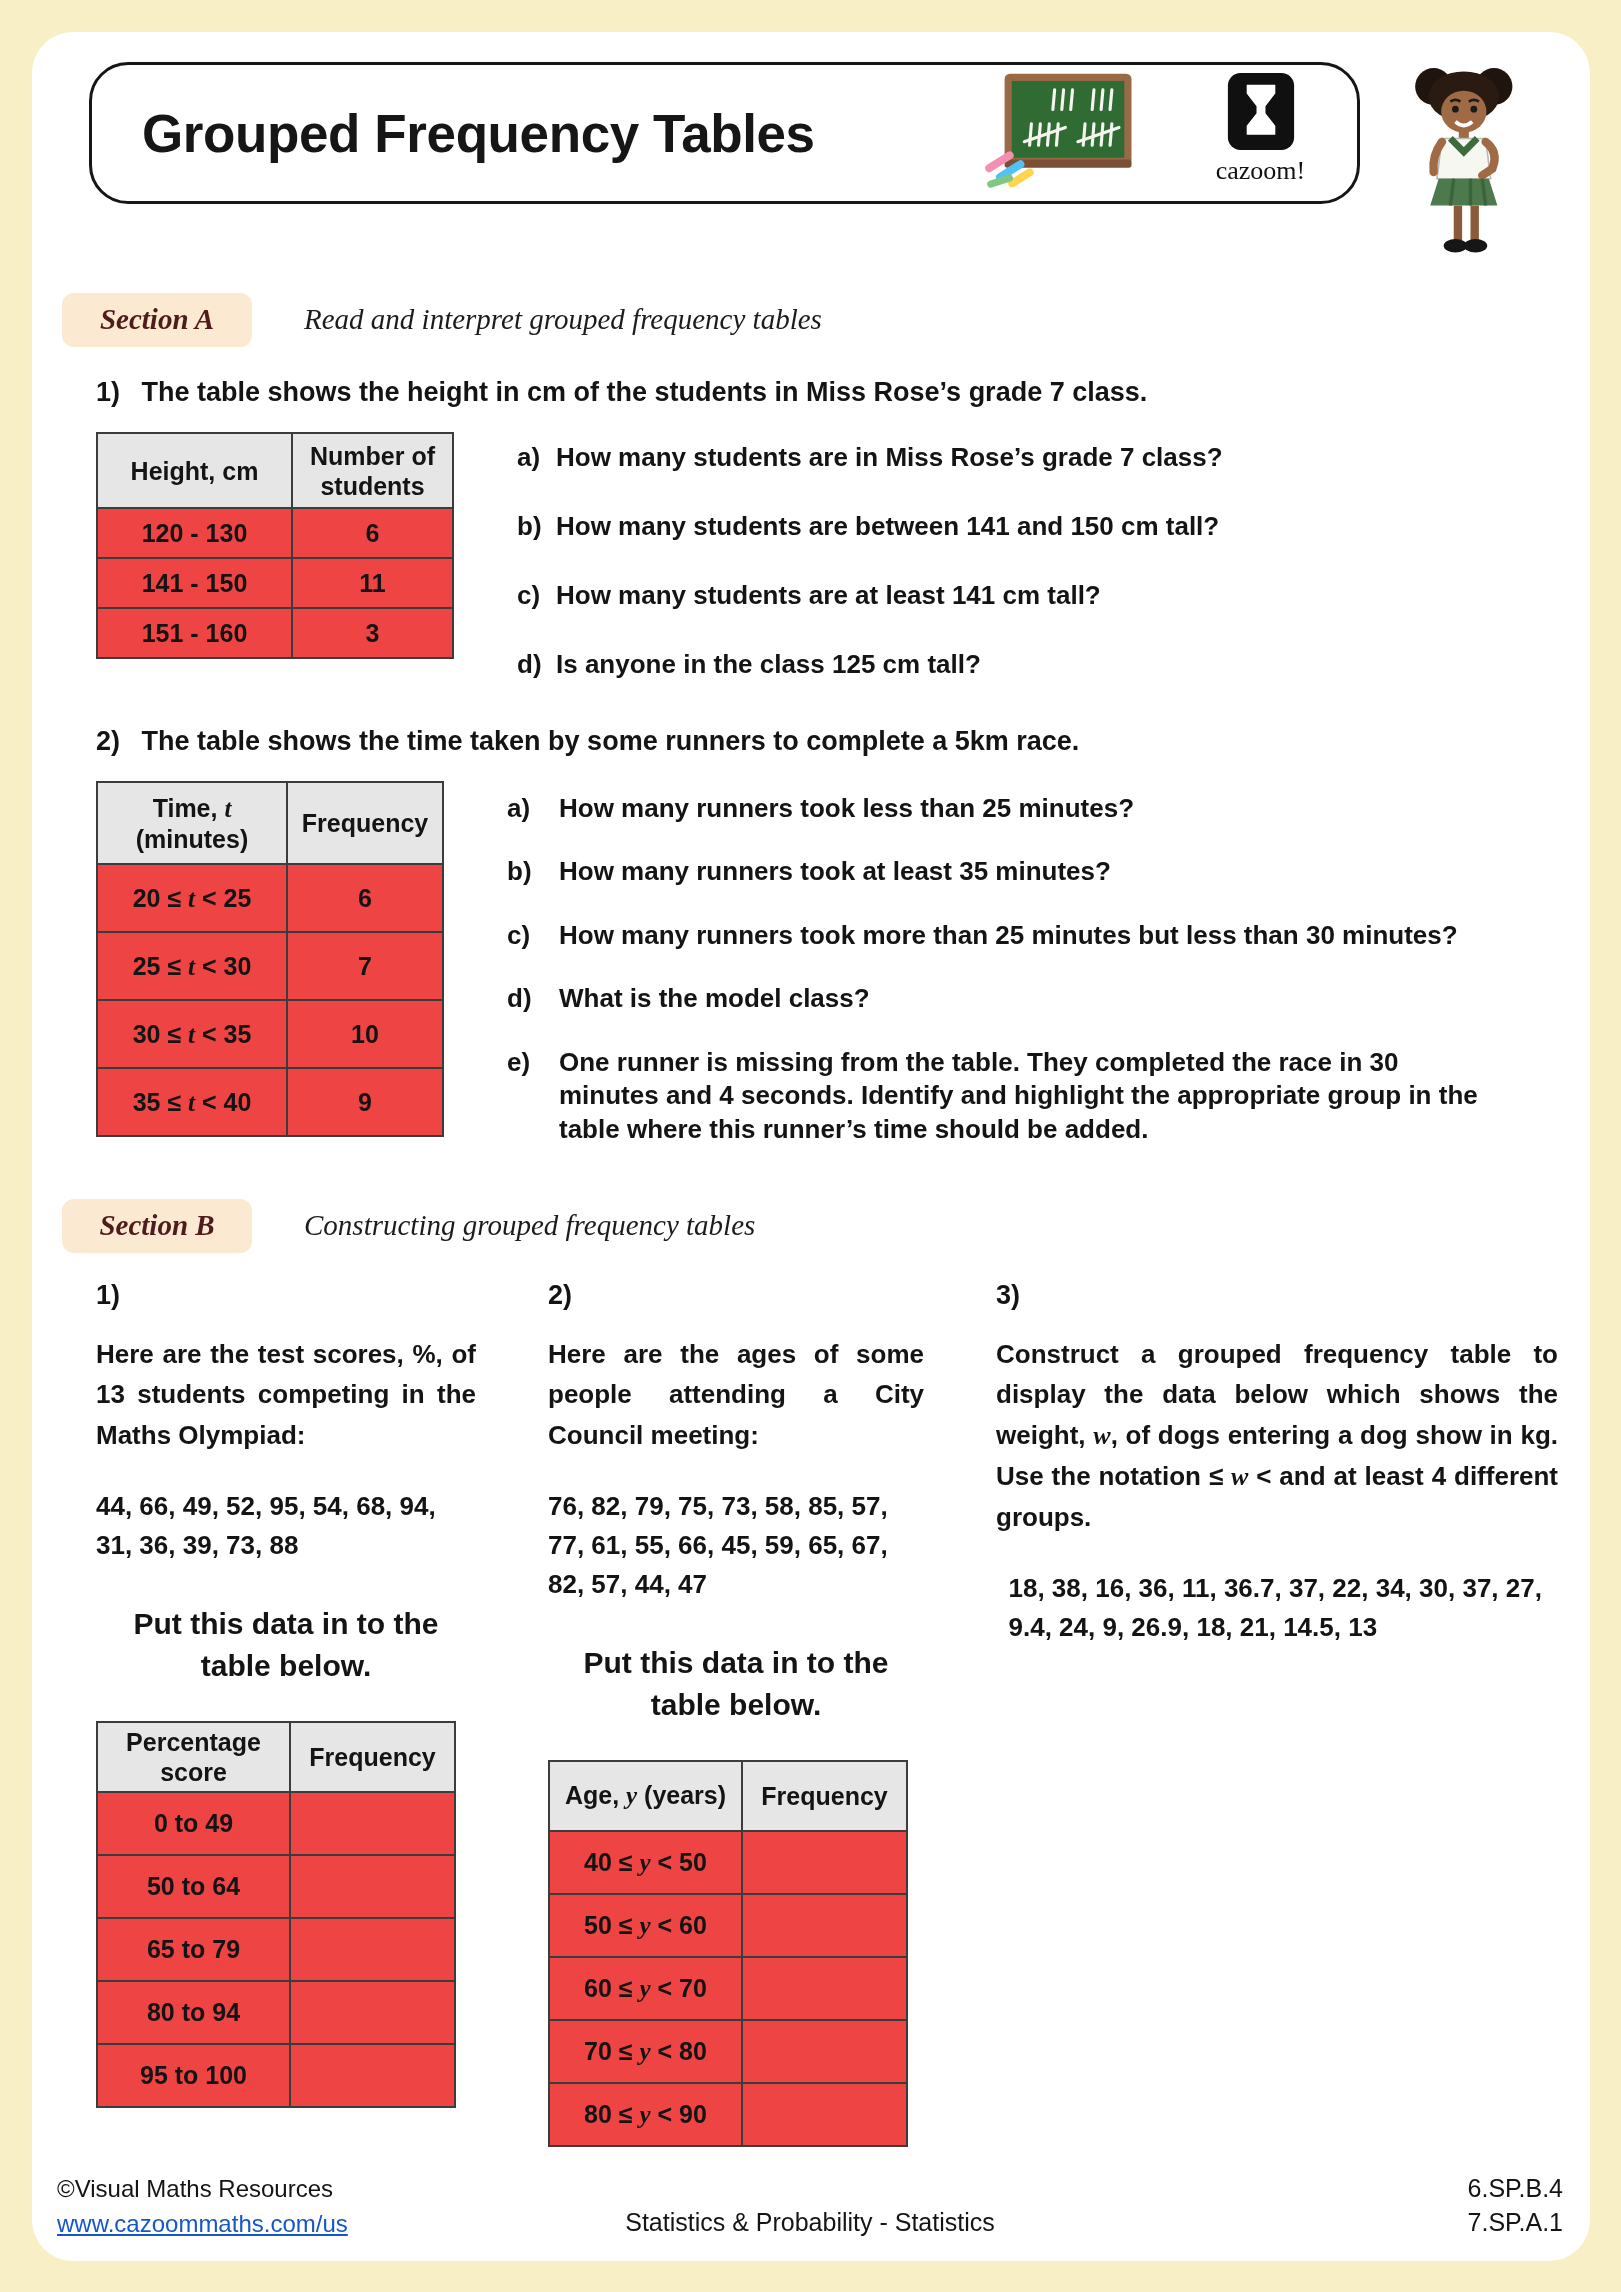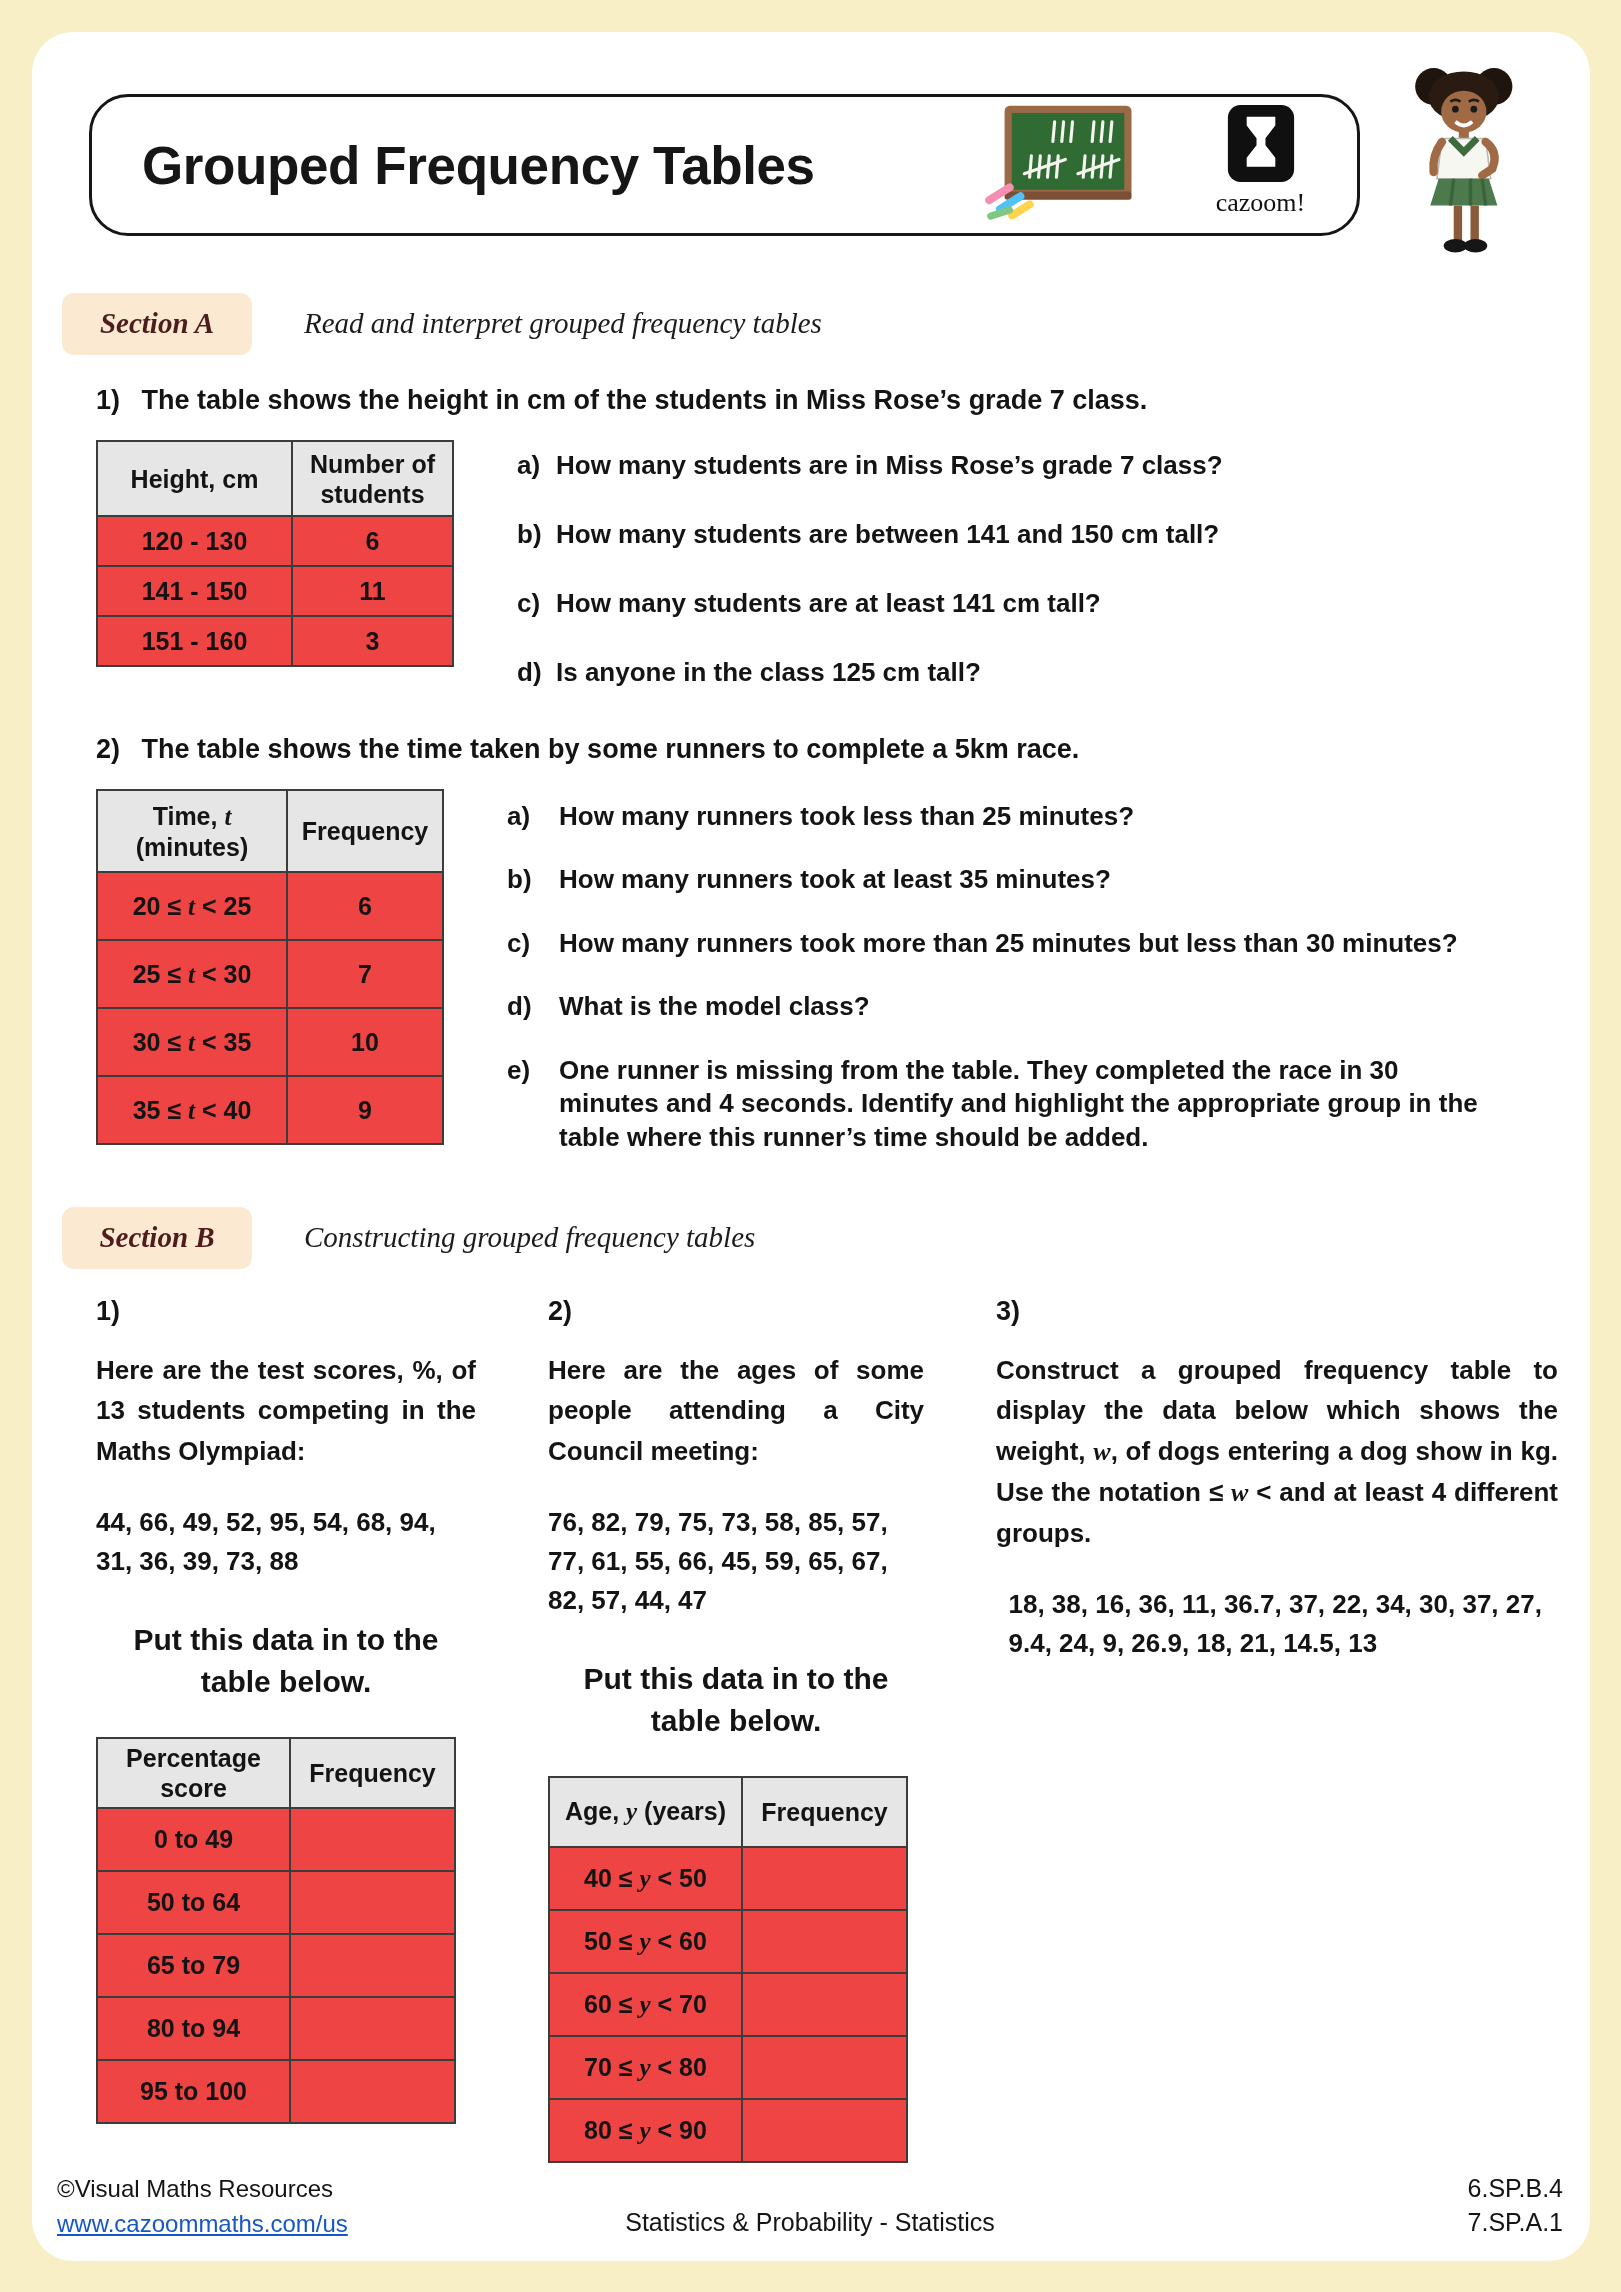--- a/index.html
+++ b/index.html
@@ -9,32 +9,32 @@
     font-family:"Liberation Sans",sans-serif;color:#141414;
     -webkit-font-smoothing:antialiased;
   }
   .sheet{
     position:absolute;left:32px;top:32px;right:32px;bottom:32px;
     background:#ffffff;border-radius:41px;
     display:flex;flex-direction:column;overflow:hidden;
   }
 
   
-  .header-row{display:flex;align-items:center;margin:30px 19.7px 0 57px;}
+  .header-row{display:flex;align-items:flex-start;margin:30px 19.7px 0 57px;}
   .title-box{position:relative;width:1265px;height:136px;border:3.6px solid #161616;border-radius:39px;flex:none;background:#fff;}
   .page-title{position:absolute;left:50px;top:50%;transform:translateY(-50%);
     font-size:53px;font-weight:800;color:#161616;white-space:nowrap;letter-spacing:-0.4px;}
   .board{position:absolute;right:220px;top:7.2px;}
   .logo{position:absolute;right:47px;top:7.2px;width:99px;text-align:center;}
   .logo-text{font-family:"Liberation Serif",serif;font-weight:400;font-size:26px;margin-top:1.8px;color:#111;}
   .student{margin-left:30px;margin-top:3.6px;flex:none;}
 
   
   .section-row{display:flex;align-items:center;gap:52px;margin:25px 0 0 30px;}
-  .badge{width:190px;height:62px;background:#FBE9D1;border-radius:12px;flex:none;
+  .badge{width:190px;height:54px;background:#FBE9D1;border-radius:12px;flex:none;
     display:flex;align-items:center;justify-content:center;
     font-family:"Liberation Serif",serif;font-style:italic;font-weight:700;font-size:29px;color:#4E1C1C;}
   .subtitle{font-family:"Liberation Serif",serif;font-style:italic;font-size:29px;color:#1c1c1c;}
 
   
   .q-head{display:flex;gap:21.5px;margin:29px 57px 0 64px;font-size:27px;font-weight:700;line-height:1.25;}
   .q-num{flex:none;}
   .q-body{display:flex;margin:23px 107px 0 64px;}
 
   .q-table{border-collapse:collapse;flex:none;align-self:flex-start;}

